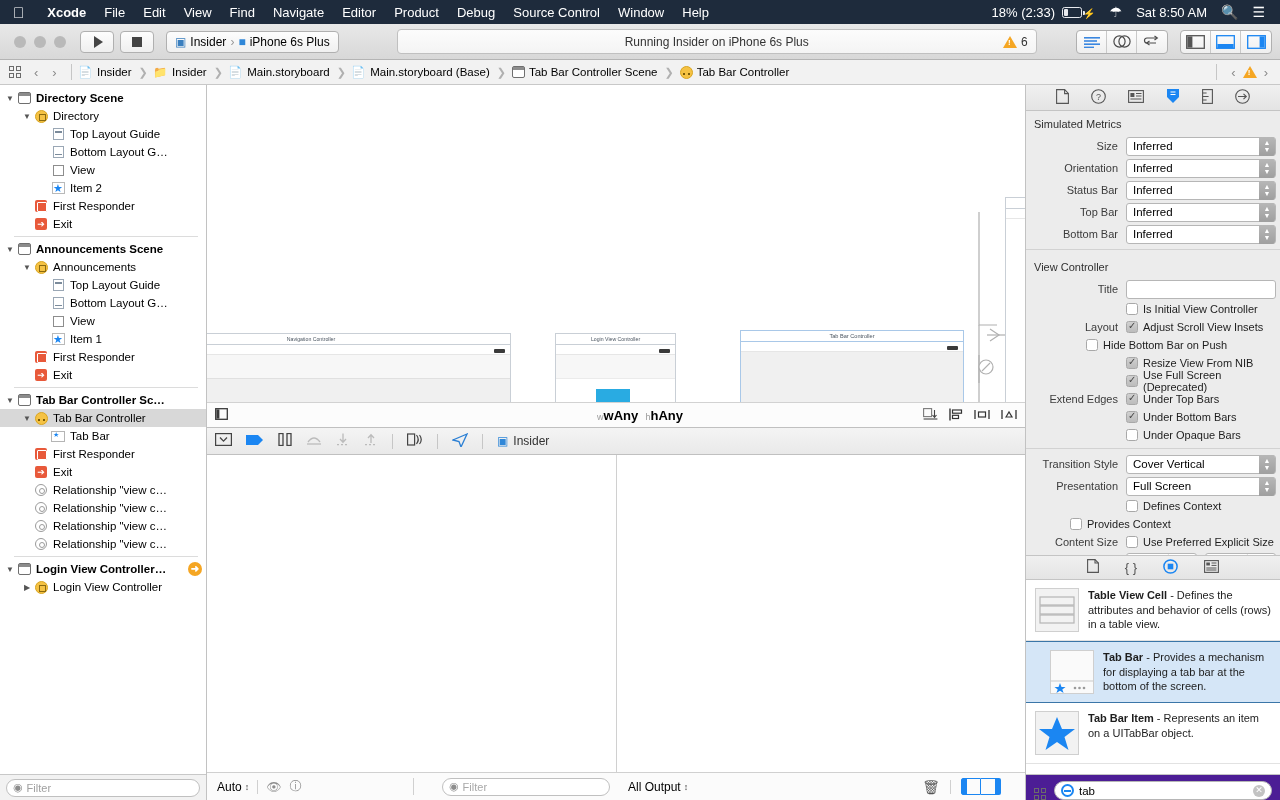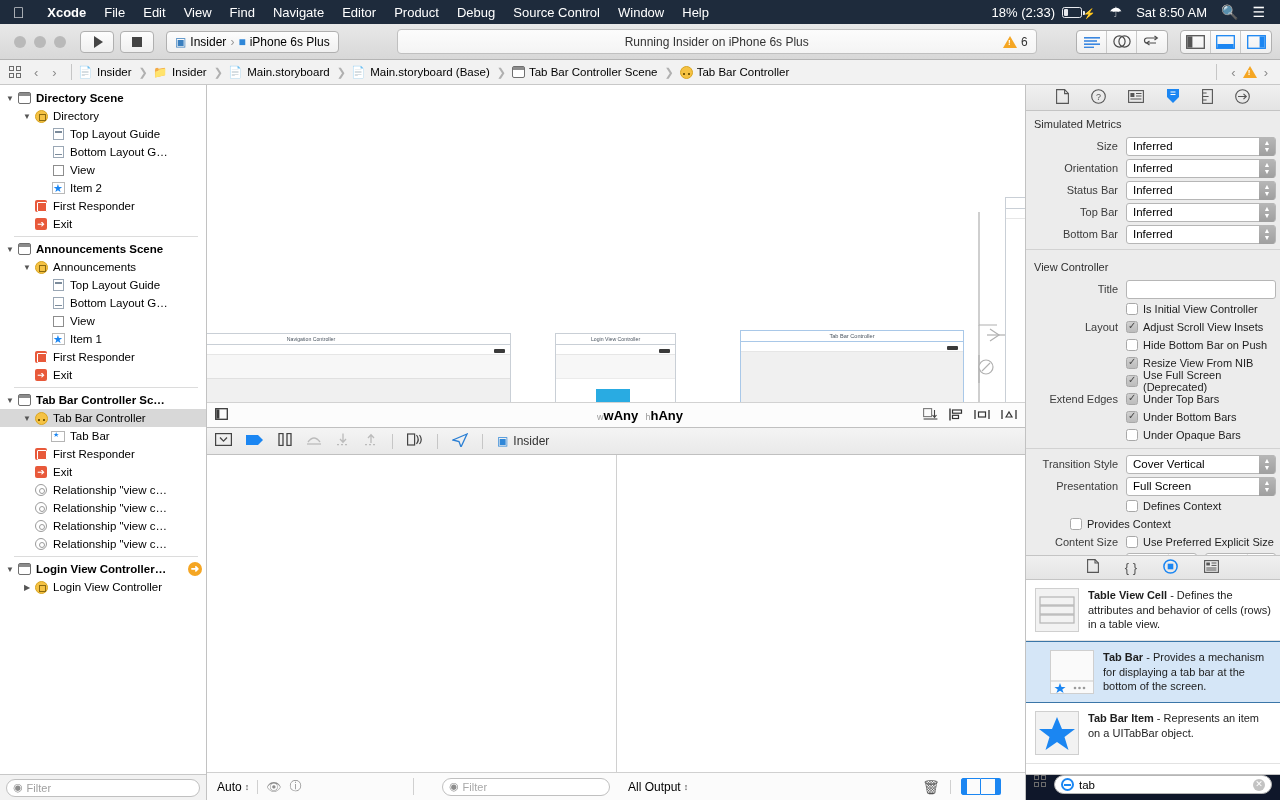--- a/index.html
+++ b/index.html
@@ -238,21 +238,21 @@
   .lib-tabs {
     height: 25px; min-height:25px; display:flex;align-items:center;justify-content:center;gap:26px;
     background: linear-gradient(#f0f0f0,#e4e4e4); border-top:1px solid #c4c4c4; border-bottom:1px solid #c4c4c4; color:#5a5a5a;
   }
   .lib-list { height: 194px; background:#fff; overflow:hidden;}
   .lib-item { display:flex; gap:9px; padding: 8px 9px; border-bottom:1px solid #e2e2e2; }
   .lib-item.sel { background:#d5e6f7; border-top:1px solid #3a76a8; border-bottom:1px solid #3a76a8;padding-left:24px;}
   .lib-thumb { width:44px;height:44px;flex:none;background:#f2f2f2;border:1px solid #cfcfcf; position:relative;}
   .lib-text { font-size:11px; line-height:1.32; color:#1d1d1d;}
   .lib-text b { font-weight:bold; }
-  .lib-filter { height: 26px; min-height:26px; background:#0f172a; display:flex;align-items:flex-start;gap:8px;padding:0 8px; border-top:1px solid #c4c4c4;}
+  .lib-filter { height: 26px; min-height:26px; background:#4c1d95; display:flex;align-items:flex-end;gap:8px;padding:0 8px; border-top:1px solid #c4c4c4;}
   .lib-search {
     flex:1;height:19px;border:1px solid #b6b6b6;border-radius:10px;background:#fff;
     display:flex;align-items:center;padding:0 6px;gap:5px;font-size:11.5px;
   }
   .circ-icon { width:13px;height:13px;border-radius:50%;border:2px solid #1b86f2; position:relative; flex:none;}
   .circ-icon::after{content:"";position:absolute;left:1px;right:1px;top:4px;height:2px;background:#1b86f2;}
   .xmark { margin-left:auto; width:12px;height:12px;border-radius:50%;background:#c3c3c3;color:#fff;font-size:9px;display:flex;align-items:center;justify-content:center;line-height:1;}
   .grid-icon { display:grid; grid-template-columns:5px 5px; grid-template-rows:5px 5px; gap:2px; }
   .grid-icon i { border:1.2px solid #6b6b6b; display:block; }
 </style>
@@ -945,21 +945,21 @@
           <div class="cbrow" style="padding-left:100px;">
             <span class="cb"></span>
             <span class="txt">Is Initial View Controller</span>
           </div>
 
           <div class="cbrow">
             <span class="lab">Layout</span>
             <span class="cb on"></span>
             <span class="txt">Adjust Scroll View Insets</span>
           </div>
-          <div class="cbrow" style="padding-left:100px;">
+          <div class="cbrow" style="padding-left:60px;">
             <span class="cb"></span>
             <span class="txt">Hide Bottom Bar on Push</span>
           </div>
           <div class="cbrow" style="padding-left:100px;">
             <span class="cb on"></span>
             <span class="txt">Resize View From NIB</span>
           </div>
           <div class="cbrow" style="padding-left:100px;">
             <span class="cb on"></span>
             <span class="txt">Use Full Screen (Deprecated)</span>

